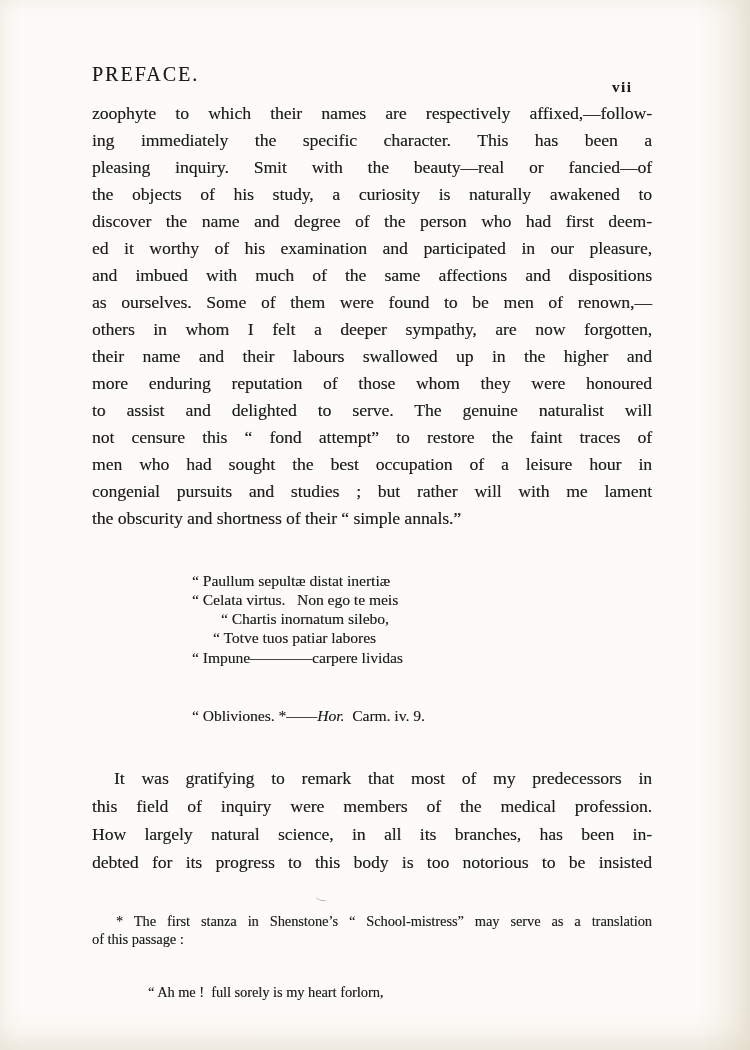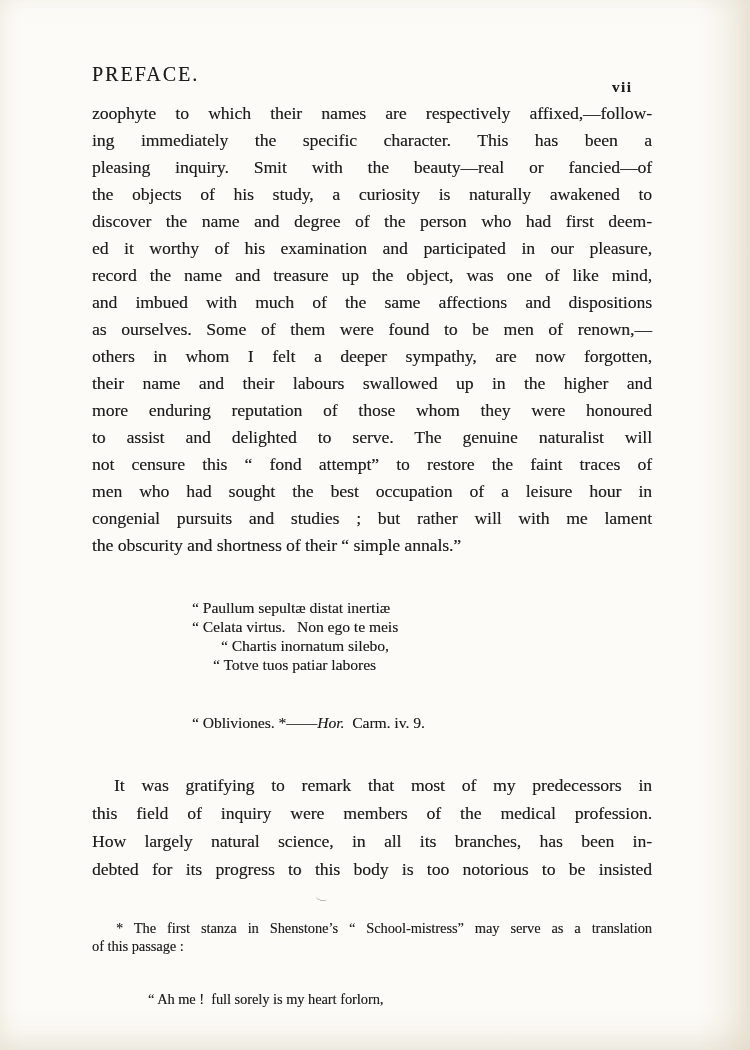--- a/index.html
+++ b/index.html
@@ -64,35 +64,34 @@
 
   <div class="content">
 
     <div class="para p1">
         <div class="jline">zoophyte to which their names are respectively affixed,—follow-</div>
         <div class="jline">ing immediately the specific character.  This has been a</div>
         <div class="jline">pleasing inquiry.  Smit with the beauty—real or fancied—of</div>
         <div class="jline">the objects of his study, a curiosity is naturally awakened to</div>
         <div class="jline">discover the name and degree of the person who had first deem-</div>
         <div class="jline">ed it worthy of his examination and participated in our pleasure,</div>
-        <div class="jline">record the name and treasure up the object, was one of like mind,</div>
         <div class="jline">and imbued with much of the same affections and dispositions</div>
         <div class="jline">as ourselves.  Some of them were found to be men of renown,—</div>
         <div class="jline">others in whom I felt a deeper sympathy, are now forgotten,</div>
         <div class="jline">their name and their labours swallowed up in the higher and</div>
         <div class="jline">more enduring reputation of those whom they were honoured</div>
         <div class="jline">to assist and delighted to serve.  The genuine naturalist will</div>
         <div class="jline">not censure this “ fond attempt” to restore the faint traces of</div>
         <div class="jline">men who had sought the best occupation of a leisure hour in</div>
         <div class="jline">congenial pursuits and studies ; but rather will with me lament</div>
         <div class="jline">the obscurity and shortness of their “ simple annals.”</div>
       </div>
 
     <div class="verse">
-      <div class="verse-lines"><div class="vline">“ Paullum sepultæ distat inertiæ</div><div class="vline">“ Celata virtus.   Non ego te meis</div><div class="vline">“ Chartis inornatum silebo,</div><div class="vline">“ Totve tuos patiar labores</div></div>
+      <div class="verse-lines"><div class="vline">“ Paullum sepultæ distat inertiæ</div><div class="vline">“ Celata virtus.   Non ego te meis</div><div class="vline">“ Chartis inornatum silebo,</div><div class="vline">“ Totve tuos patiar labores</div><div class="vline">“ Impune————carpere lividas</div></div>
       <div class="vline vlast"><span>“ Obliviones. *——</span><i>Hor.</i><span>  Carm. iv. 9.</span></div>
     </div>
 
     <div class="para p2">
         <div class="jline">It was gratifying to remark that most of my predecessors in</div>
         <div class="jline">this field of inquiry were members of the medical profession.</div>
         <div class="jline">How largely natural science, in all its branches, has been in-</div>
         <div class="jline">debted for its progress to this body is too notorious to be insisted</div>
       </div>
 

